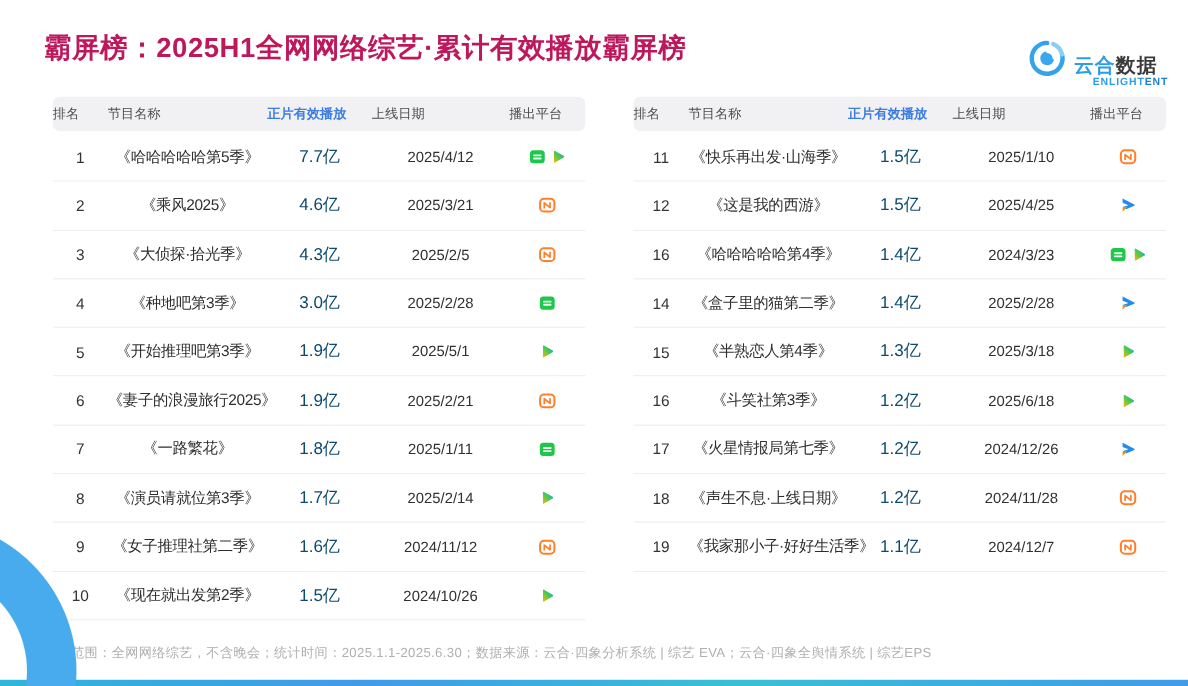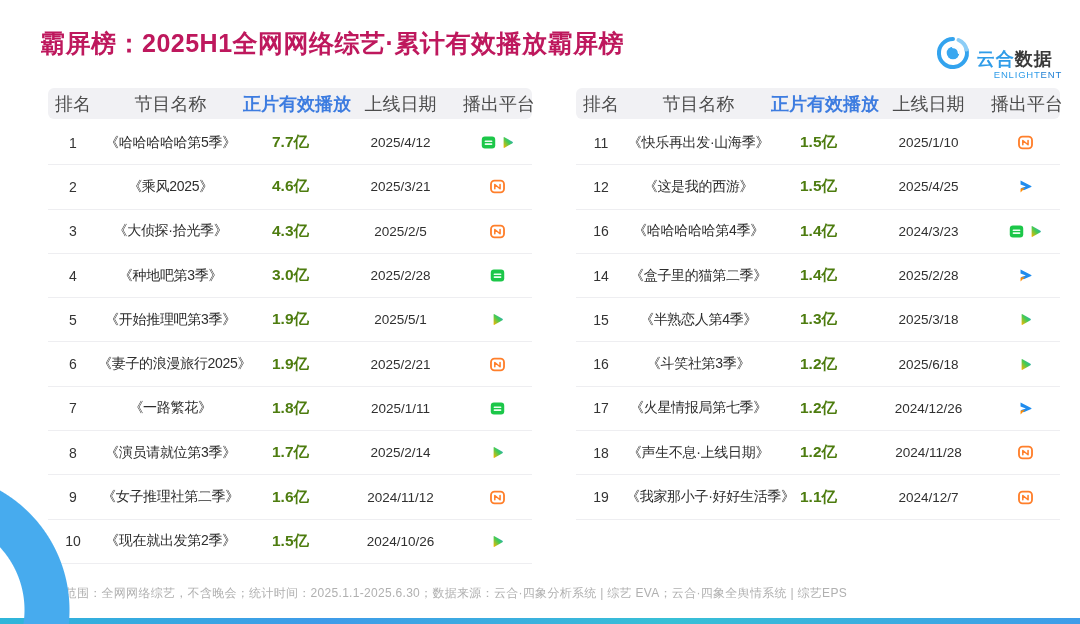--- a/index.html
+++ b/index.html
@@ -10,38 +10,38 @@
   
   .page-title{position:absolute;left:40px;top:27px;font-size:25px;font-weight:700;
               color:#be185d;letter-spacing:.5px;}
 
   
   .logo{position:absolute;right:18px;top:26px;display:flex;align-items:center;gap:6px;}
   .logo-text{display:flex;flex-direction:column;line-height:1.05;margin-top:24px;}
   .logo-cn{font-size:18px;font-weight:700;letter-spacing:1px;}
   .logo-cn .cn-a{color:#2f9ce8;}
   .logo-cn .cn-b{color:#3a3a3a;}
-  .logo-en{font-size:9.5px;font-weight:400;letter-spacing:.8px;margin-top:1px;padding-left:17px;}
+  .logo-en{font-size:9.5px;font-weight:700;letter-spacing:.8px;margin-top:1px;padding-left:17px;}
   .logo-en .en-a{color:#2f9ce8;}
   .logo-en .en-b{color:#1f7fd4;}
 
   
   .tables{position:absolute;left:48px;top:88px;display:flex;gap:44px;}
   .rank-table{width:484px;}
   .thead{display:grid;grid-template-columns:50px 145px 95px 125px 1fr;
          background:#f1f1f4;border-radius:6px;height:31px;align-items:center;}
-  .th{text-align:center;font-size:18px;color:#4c4c4c;font-weight:500;white-space:nowrap;}
+  .th{font-size:12px;color:#4c4c4c;font-weight:500;white-space:nowrap;}
   .th.c2{color:#3d7ce0;font-weight:700;}
   .tbody{margin-top:2px;}
   .trow{display:grid;grid-template-columns:50px 145px 95px 125px 1fr;height:43.3px;
         align-items:center;border-bottom:1px solid #eeeef1;}
   .td{text-align:center;white-space:nowrap;}
   .td.c0{font-size:14px;color:#333;}
   .td.c1{font-size:14px;color:#2e2e2e;letter-spacing:-.3px;}
-  .td.c2{font-size:15.5px;font-weight:700;color:#4d7c0f;}
+  .td.c2{font-size:15.5px;font-weight:400;color:#0c4a6e;}
   .td.c3{font-size:13.5px;color:#303030;}
   .plats{display:flex;justify-content:center;align-items:center;gap:2px;}
   .picon{width:17px;height:17px;display:inline-flex;}
   .picon svg{width:100%;height:100%;}
 
   
   .footer-note{position:absolute;left:40px;top:585px;font-size:12px;color:#b0b0b0;
                letter-spacing:.3px;z-index:1;}
 
   

